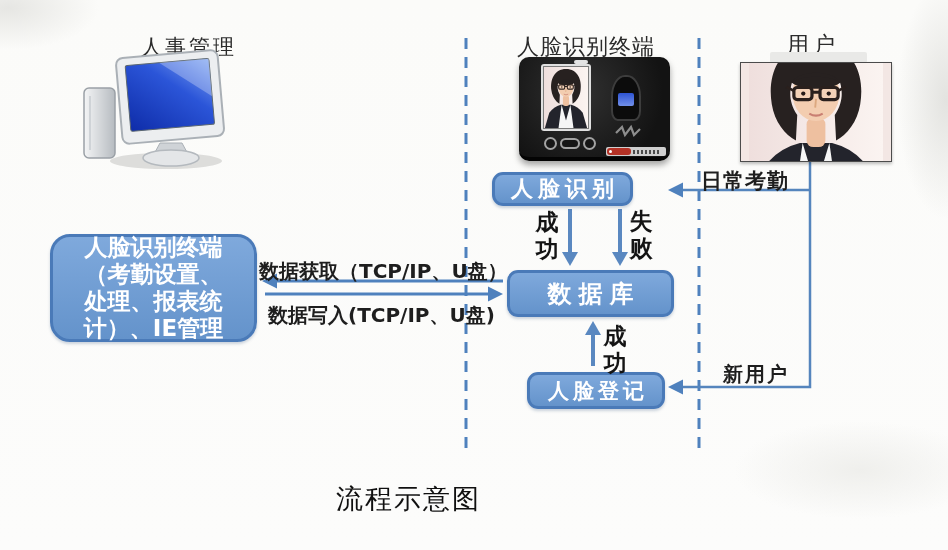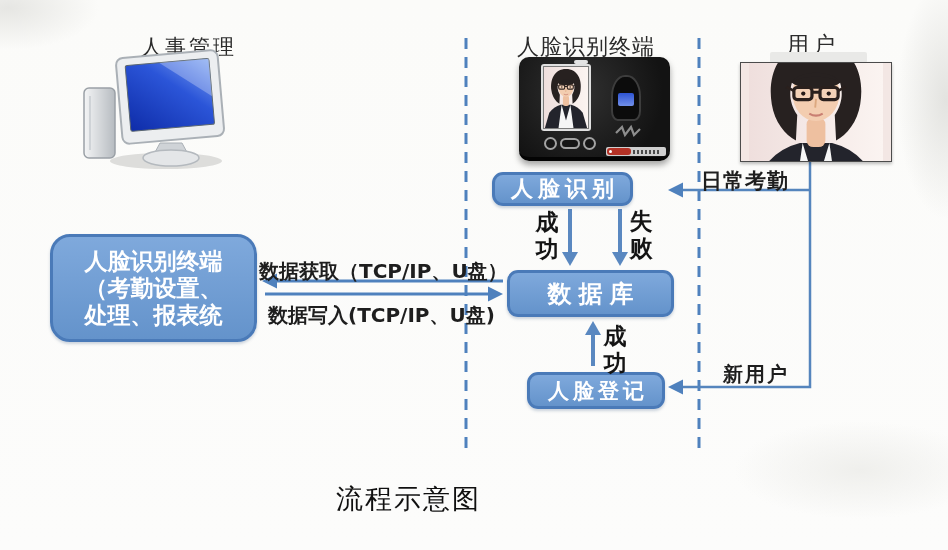--- a/index.html
+++ b/index.html
@@ -218,20 +218,21 @@
   <div class="photo">
     <svg viewBox="0 0 100 128">
         <use href="#portrait-g"></use>
       </svg>
   </div>
 
   <div class="box" id="box-software">
     <div>人脸识别终端</div>
     <div>（考勤设置、</div>
     <div>处理、报表统</div>
+    <div>计）、IE管理</div>
   </div>
   <div class="box" id="box-facerec">人脸识别</div>
   <div class="box" id="box-db">数据库</div>
   <div class="box" id="box-facereg">人脸登记</div>
 
   <div class="lbl" id="lbl-fetch">数据获取（TCP/IP、U盘）</div>
   <div class="lbl" id="lbl-write">数据写入(TCP/IP、U盘)</div>
   <div class="vlbl" id="vlbl-success1">
     <span>成</span>
     <span>功</span>

